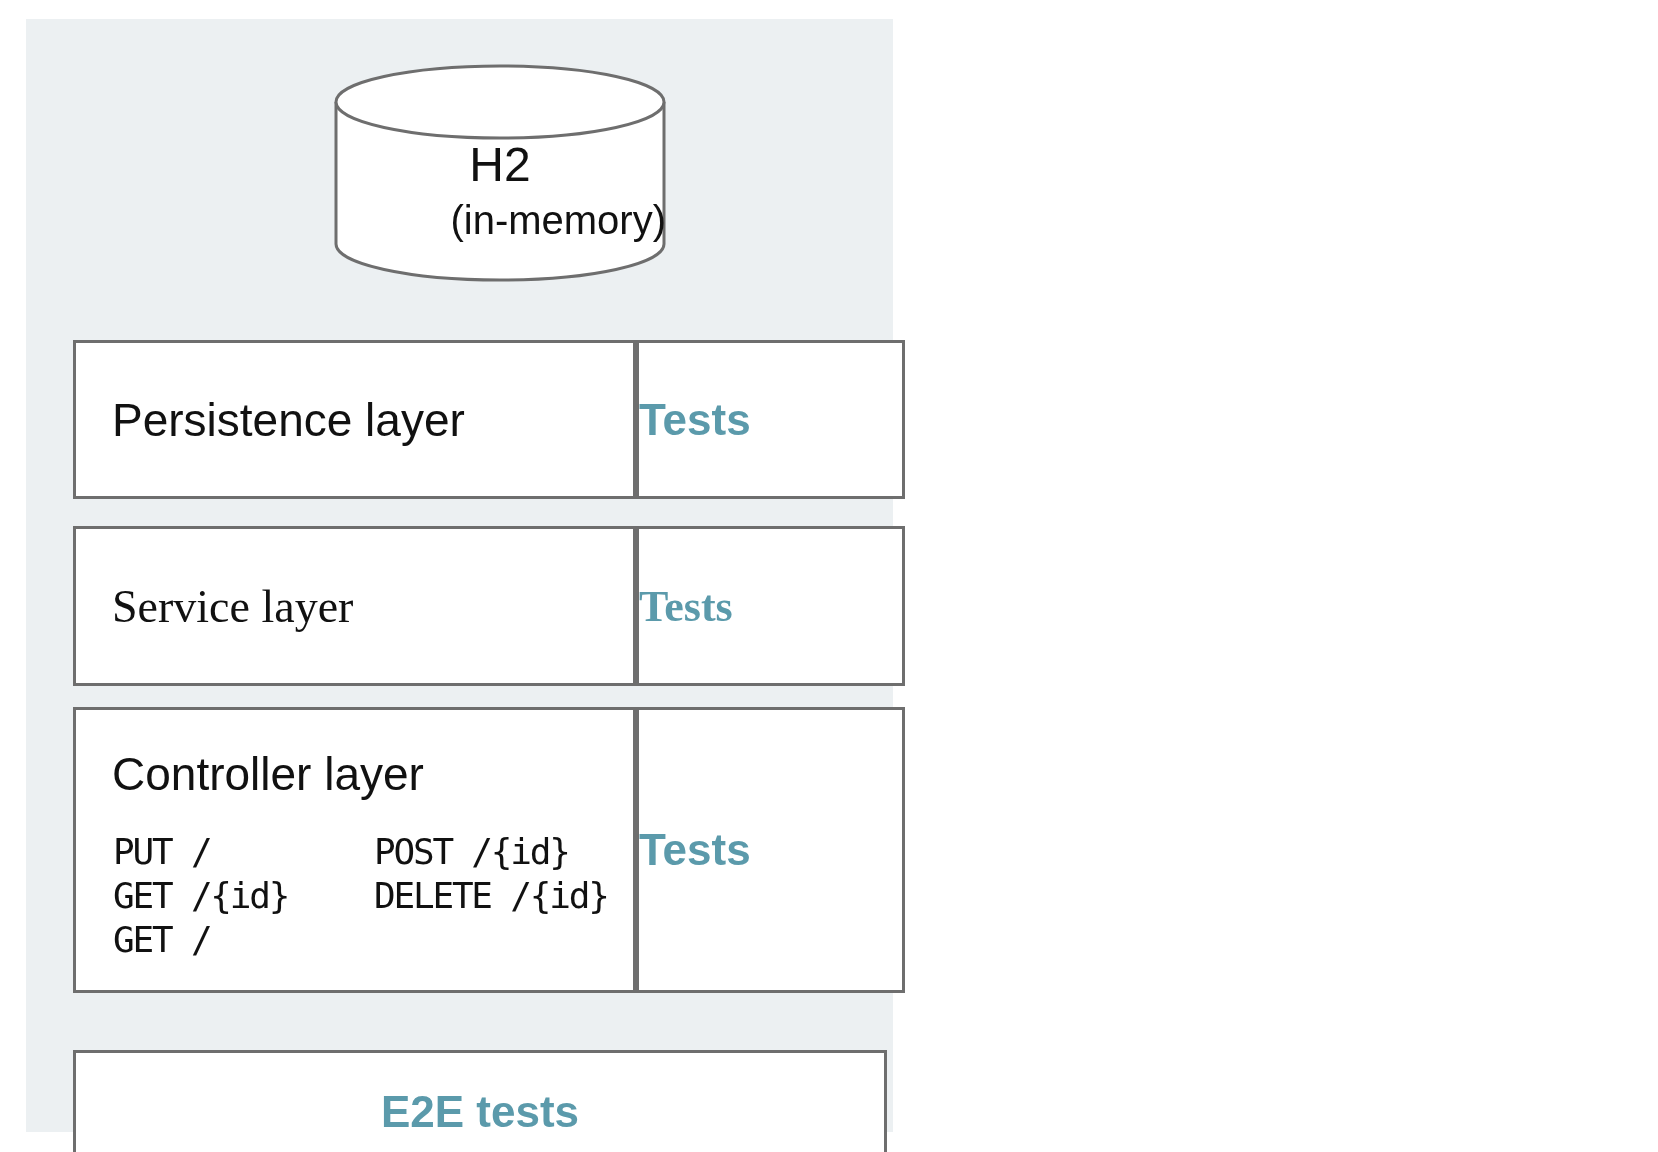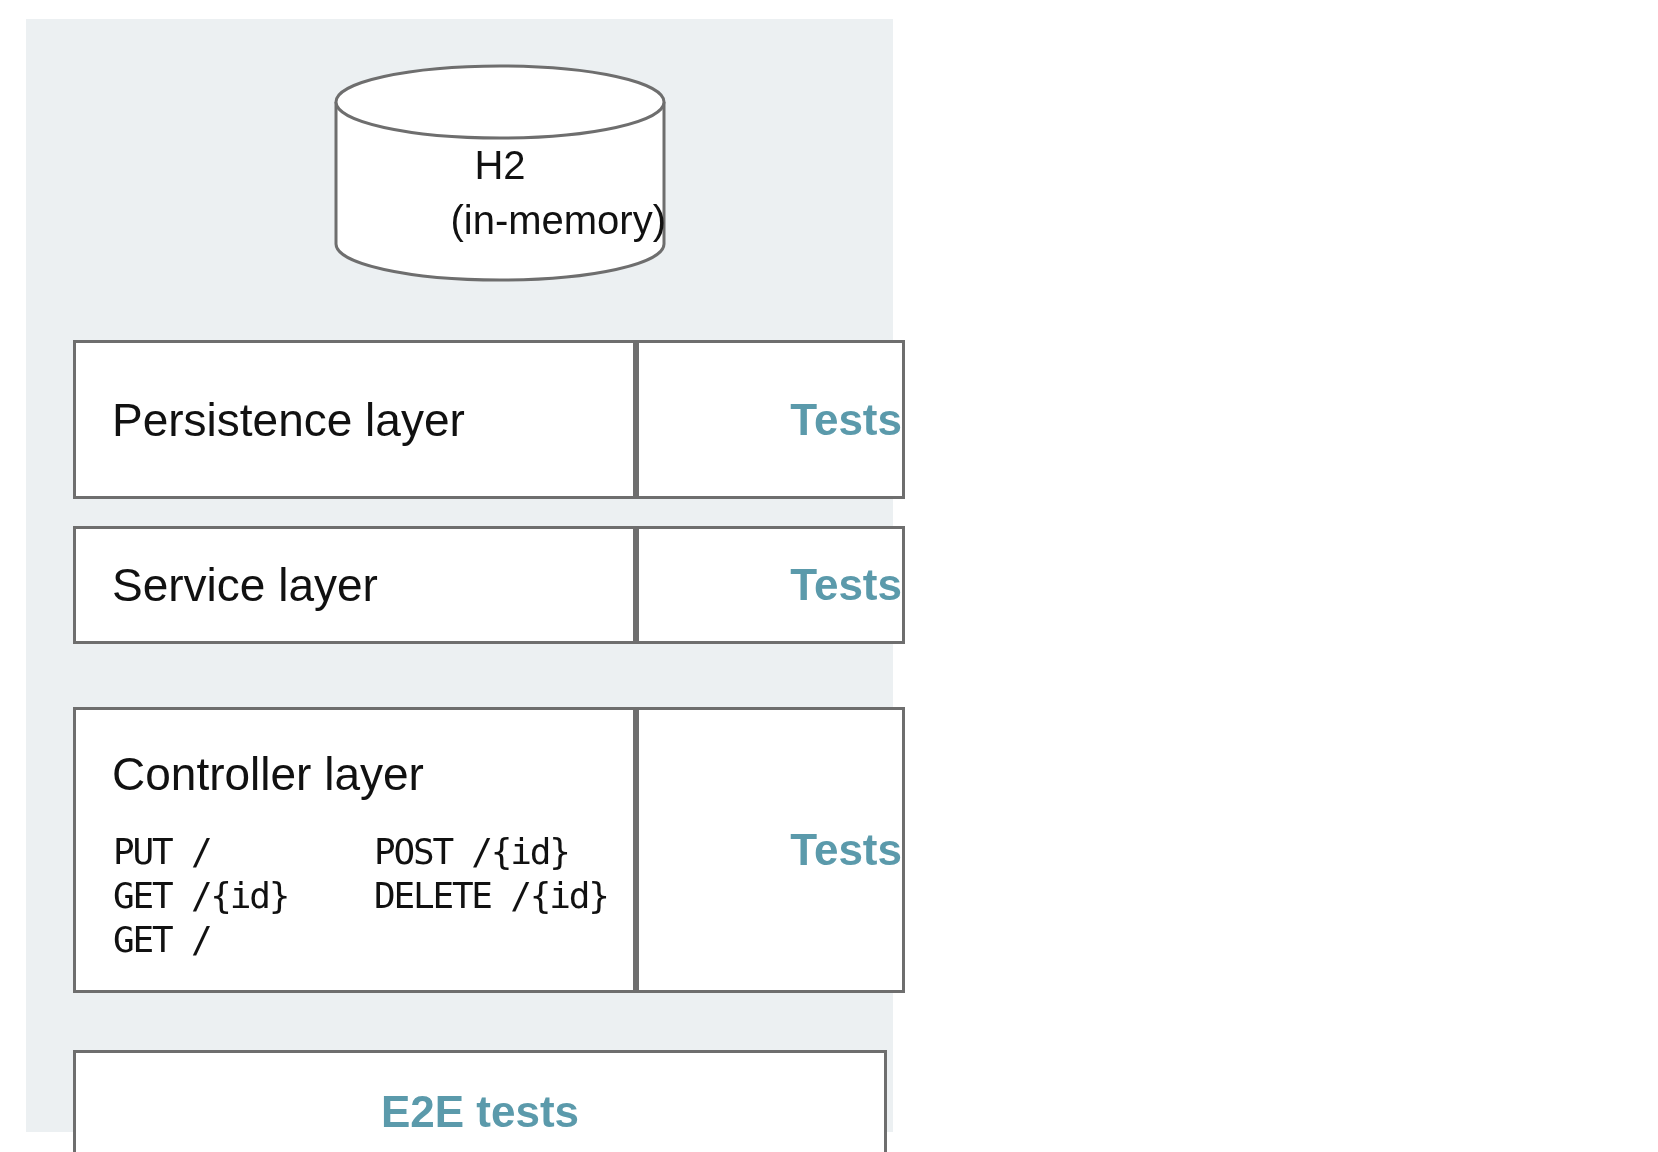--- a/index.html
+++ b/index.html
@@ -23,42 +23,42 @@
     position:absolute; left:26px; top:19px;
     width:867px; height:1113px;
     background:var(--panel-bg);
   }
   
   .cylinder-wrap{ position:absolute; left:308px; top:45px; width:332px; height:218px; }
   .cylinder-text{
     position:absolute; left:308px; top:116px; width:332px;
     text-align:center;
   }
-  .db-title{ font-size:40px; line-height:60px; }
+  .db-title{ font-size:48px; line-height:60px; }
   .db-subtitle{ font-size:40px; line-height:50px;text-align:right; }
   
   .row{ position:absolute; left:47px; width:832px; display:flex;margin-top:38px; }
   .row-persistence{ top:283px; height:159px; }
-  .row-service{ top:469px; height:118px; }
+  .row-service{ top:469px; height:160px;font-family:Liberation Serif, serif; }
   .row-controller{ top:650px; height:286px; }
   .row-e2e{ top:993px; height:124px; }
   .cell{
     background:var(--shape-fill);
     border:3px solid var(--border-color);
     height:100%;
   }
   .cell-main{
     width:563px;
     display:flex; align-items:center;
     padding-left:36px;
     position:relative;
   }
   .cell-tests{
     width:269px;
-    display:flex; align-items:center; justify-content:flex-end;
+    display:flex; align-items:center; justify-content:flex-start;
   }
   .layer-label{ font-size:46px; }
   .tests-label{
     font-size:44px; font-weight:bold; color:var(--accent);
   }
   .controller-main{ display:block; }
   .controller-title{
     position:absolute; left:36px; top:36px;
     font-size:46px; line-height:56px;
   }

